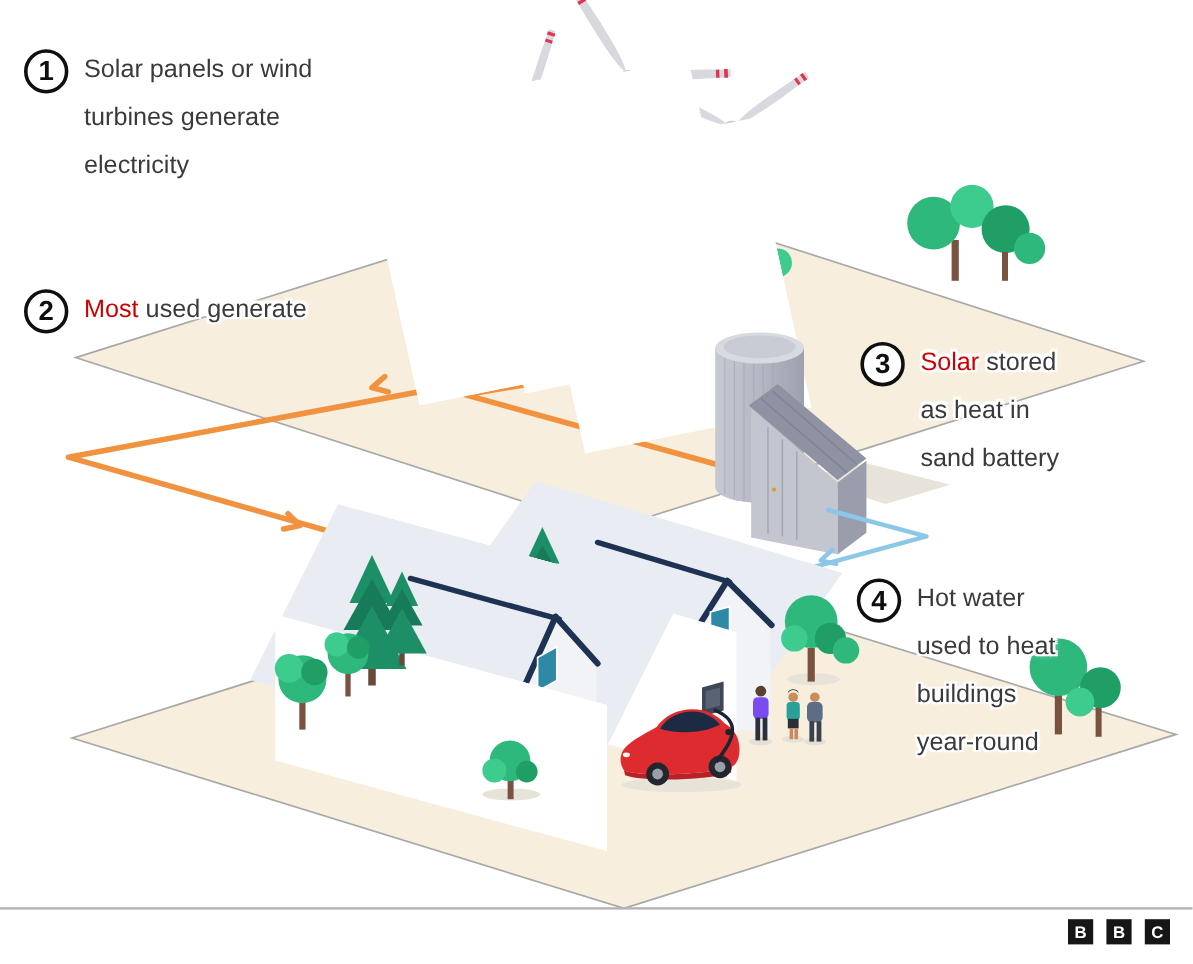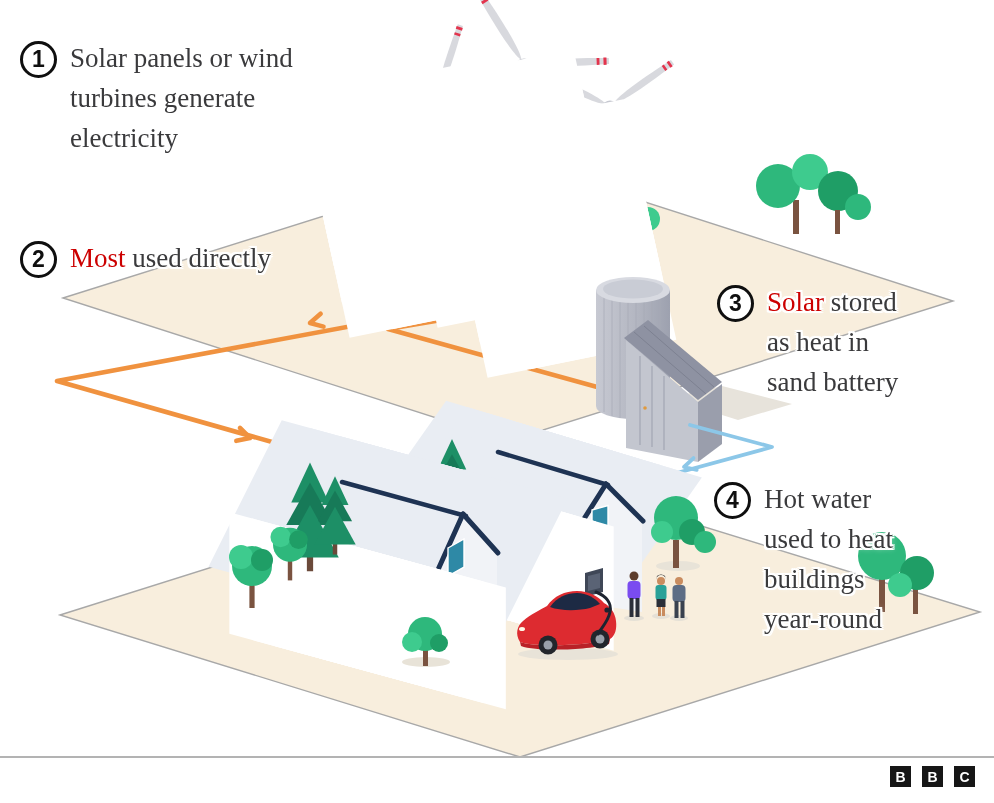--- a/index.html
+++ b/index.html
@@ -4,24 +4,24 @@
 <style>
   html,body{margin:0;padding:0;background:#fff;}
   .canvas{position:relative;width:994px;height:803px;background:#ffffff;overflow:hidden;
           font-family:"Liberation Sans",sans-serif;}
   .art{position:absolute;left:0;top:0;}
   
   .step{position:absolute;display:flex;gap:13px;align-items:flex-start;}
   .step-num{flex:0 0 auto;width:37px;height:37px;border:3.4px solid #0f0f0f;border-radius:50%;
             box-sizing:border-box;display:flex;align-items:center;justify-content:center;
             font-size:23px;font-weight:700;color:#0f0f0f;background:#fff;margin-top:3px;}
-  .step-text{font-size:27px;line-height:40px;color:var(--text-dark,#3a3a3c);
+  .step-text{font-size:21px;line-height:40px;color:var(--text-dark,#3a3a3c);
              white-space:pre-line;
              text-shadow:-2px -2px 0 #fff,2px -2px 0 #fff,-2px 2px 0 #fff,2px 2px 0 #fff,
-                         0 -2px 0 #fff,0 2px 0 #fff,-2px 0 0 #fff,2px 0 0 #fff,0 0 6px #fff;font-family:Liberation Serif, serif;}
+                         0 -2px 0 #fff,0 2px 0 #fff,-2px 0 0 #fff,2px 0 0 #fff,0 0 6px #fff;}
   .hl{color:var(--highlight-red,#c00);}
   .step1{left:20px;top:38px;width:370px;}
   .step2{left:20px;top:238px;width:360px;}
   .step3{left:717px;top:282px;width:240px;}
   .step4{left:714px;top:479px;width:250px;}
   
   .divider{position:absolute;left:0;top:756px;width:994px;height:2px;background:#b3b3b3;}
   .bbc{position:absolute;top:766px;right:19px;display:flex;gap:11px;}
   .bbc-block{width:21px;height:21px;background:#161616;color:#fff;display:flex;
              align-items:center;justify-content:center;font-size:14px;font-weight:700;}
@@ -365,21 +365,21 @@
 </svg>
 
 <div class="step step1">
   <div class="step-num">1</div>
   <div class="step-text"><span class="hl"></span><span>Solar panels or wind
 turbines generate
 electricity</span></div>
 </div>
 <div class="step step2">
   <div class="step-num">2</div>
-  <div class="step-text"><span class="hl">Most</span><span> used directly</span></div>
+  <div class="step-text"><span class="hl">Most</span><span> used generate</span></div>
 </div>
 <div class="step step3">
   <div class="step-num">3</div>
   <div class="step-text"><span class="hl">Solar</span><span> stored
 as heat in
 sand battery</span></div>
 </div>
 <div class="step step4">
   <div class="step-num">4</div>
   <div class="step-text"><span class="hl"></span><span>Hot water

